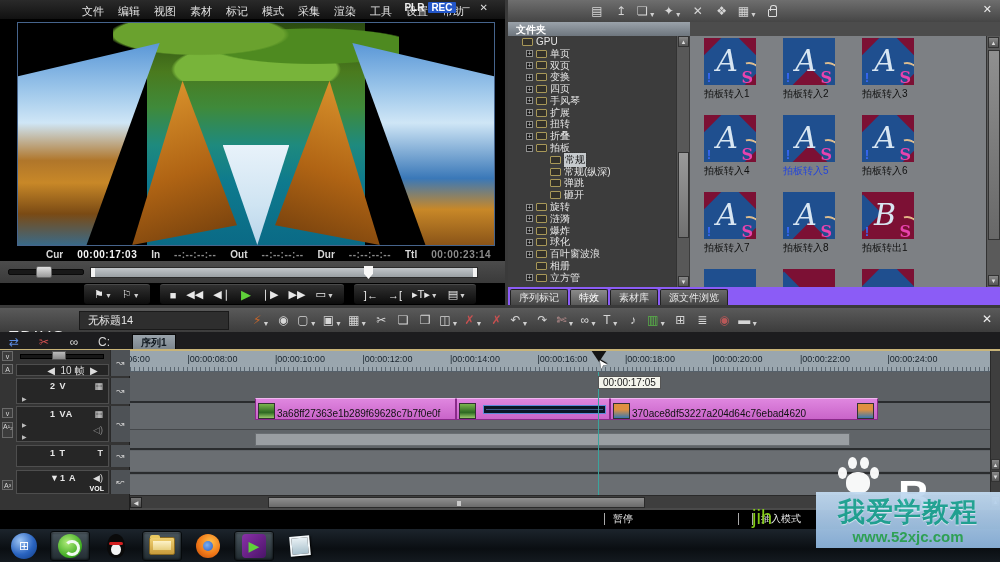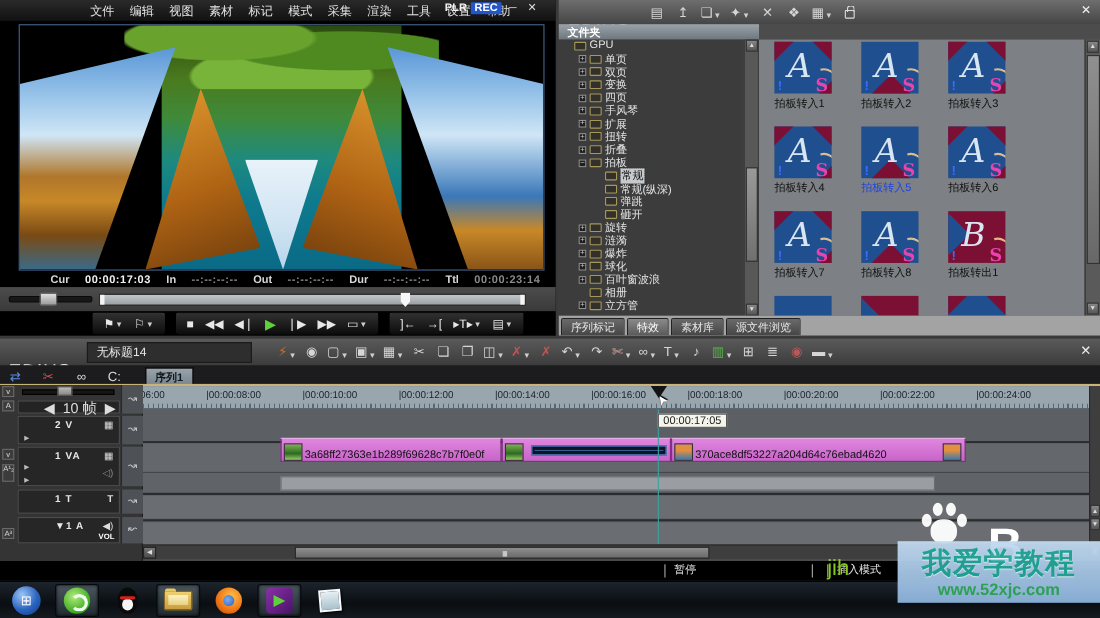--- a/index.html
+++ b/index.html
@@ -94,21 +94,21 @@
   .thumb.v-out .diam { left:-12px; top:8px; background:#1f4f8f; }
   .thumb .arc { position:absolute; width:26px; height:26px; border:2px solid #f0c890; border-radius:50%; border-color:#f0c890 transparent transparent transparent; transform:rotate(30deg); right:-6px; top:24px; opacity:.9; }
   .thumb .letter { position:absolute; left:0; right:6px; top:2px; text-align:center; font-family:"DejaVu Serif",serif; font-style:italic; font-size:30px; color:#d8e6f2; line-height:42px; }
   .thumb .s { position:absolute; right:3px; bottom:-2px; font-family:"DejaVu Serif",serif; font-weight:bold; font-size:16px; color:#e843ae; }
   .thumb .bang { position:absolute; left:3px; bottom:0; font-weight:bold; font-size:12px; color:#3a6aff; }
   .cell .tlabel { font-size:10px; color:#101010; margin-top:2px; white-space:nowrap; }
   .cell .tlabel.sel { color:#2244dd; }
   #grid-scroll { left:478px; top:36px; width:14px; height:251px; background:#5a5a5a; border-left:1px solid #333; }
   #grid-thumb { position:absolute; left:1px; top:14px; width:12px; height:190px; background:linear-gradient(#909090,#686868); border:1px solid #333; }
 
-  #bin-tabs { left:0; top:287px; width:492px; height:18px; background:#a3a3a3; display:flex; gap:2px; padding:2px 0 0 2px; }
+  #bin-tabs { left:0; top:287px; width:492px; height:18px; background:#8b5cf6; display:flex; gap:2px; padding:2px 0 0 2px; }
   .btab { background:linear-gradient(#6a6a6a,#454545); color:#e8e8e8; font-size:10px; padding:1px 8px 0; border:1px solid #222; border-bottom:none; border-radius:2px 2px 0 0; }
   .btab.active { background:linear-gradient(#8a8a8a,#5a5a5a); color:#fff; }
 
   
   #tl-win { left:0; top:308px; width:1000px; height:220px; background:#4a4a4a; }
   #tl-toolbar { left:0; top:0; width:1000px; height:24px; background:linear-gradient(#5a5a5a,#3c3c3c); display:flex; align-items:center; }
   #tl-title-box { background:#2e2e2e; border:1px solid #1a1a1a; color:#e8e8e8; font-size:11px; padding:1px 8px; min-width:150px; margin-left:4px; }
   #tl-icons { display:flex; align-items:center; gap:6px; margin-left:24px; }
   #tl-close { position:absolute; right:8px; top:4px; color:#eee; font-size:12px; }
 
@@ -154,21 +154,21 @@
 
   
   #track-header { left:0; top:42px; width:130px; height:160px; background:#343434; border-right:1px solid #1e1e1e; }
   .hdr-row { position:absolute; left:0; width:130px; }
   .mini-btn { position:absolute; left:2px; width:11px; height:10px; background:#3c3c3c; border:1px solid #6a6a6a; color:#d8d8d8; font-size:7px; text-align:center; line-height:9px; }
   .track-box { position:absolute; left:16px; width:93px; background:#262626; border:1px solid #4e4e4e; color:#e8e8e8; font-size:9px; }
   .patch-col { position:absolute; left:110px; width:20px; background:#4e5256; border-left:1px solid #2a2a2a; color:#c8c8c8; font-size:10px; text-align:center; }
   .tname { position:absolute; left:5px; top:2px; font-weight:bold; letter-spacing:1px;margin-left:28px; }
   .ticon { position:absolute; right:5px; top:2px; font-size:9px; color:#ddd; }
   .texp { position:absolute; left:5px; bottom:1px; font-size:6px; color:#bbb; }
-  #frames-box { position:absolute; left:16px; top:0; width:93px; height:12px; background:#242424; border:1px solid #4e4e4e; color:#ddd; font-size:13px; text-align:center; line-height:11px;padding-left:20px; }
+  #frames-box { position:absolute; left:16px; top:0; width:93px; height:12px; background:#242424; border:1px solid #4e4e4e; color:#ddd; font-size:10px; text-align:center; line-height:11px;padding-left:20px; }
   #hdr-slider-groove { position:absolute; left:20px; top:4px; width:84px; height:5px; background:#161616; border:1px solid #000; }
   #hdr-slider-thumb { position:absolute; left:52px; top:1px; width:14px; height:9px; background:linear-gradient(#bbb,#888); border:1px solid #555; }
   .vol-label { position:absolute; right:4px; bottom:1px; font-size:7px; font-weight:bold; color:#fff; }
 
   
   #taskbar { left:0; top:528px; width:1000px; height:34px; background:linear-gradient(#1c242c,#0a0e12 60%,#141a20); border-top:1px solid #000; display:flex; align-items:center; gap:6px; padding-left:4px; }
   .tb-slot { width:40px; height:30px; display:flex; align-items:center; justify-content:center; border-radius:3px; }
   .tb-slot.pressed { background:linear-gradient(#4a565e,#222c32); box-shadow:inset 0 0 3px #000, inset 0 1px 0 #6a7880; border:1px solid #060a0c; }
   .orb { width:26px; height:26px; border-radius:50%; background:radial-gradient(circle at 35% 30%, #9cc4f4, #2a64c0 55%, #103a80); display:flex; align-items:center; justify-content:center; color:#fff; font-size:12px; }
   .b360 { width:24px; height:24px; border-radius:50%; background:radial-gradient(circle at 40% 35%, #b0ec7a, #3aa81e 70%, #1e7a0e); position:relative; }

